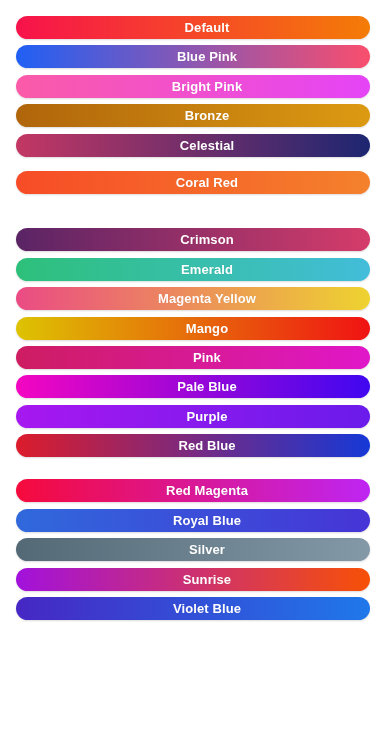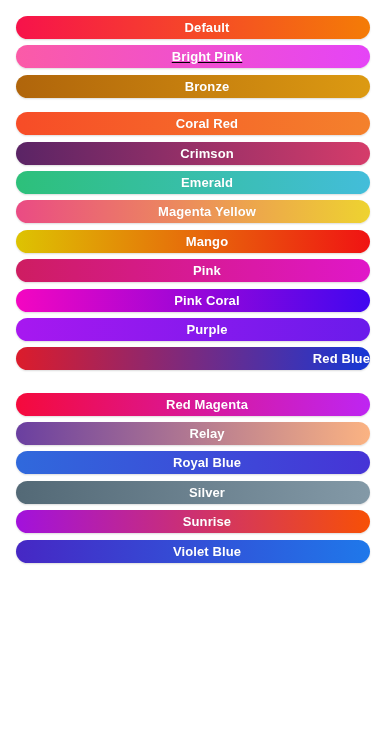--- a/index.html
+++ b/index.html
@@ -51,58 +51,61 @@
     padding-left: 28px;
   }
 </style>
 </head>
 <body style="background: rgb(255, 255, 255);">
 
 <div id="gradient-list">
     <div class="gradient-row" style="background: linear-gradient(to right, rgb(247, 18, 75) 0%, rgb(244, 124, 6) 100%);">
       <span class="gradient-label">Default</span>
     </div>
-    <div class="gradient-row" style="background: linear-gradient(to right, rgb(251, 91, 167) 0%, rgb(229, 68, 247) 100%); text-decoration: underline;">
+    <div class="gradient-row" style="background: linear-gradient(to right, rgb(32, 96, 245) 0%, rgb(249, 78, 109) 100%);">
+      <span class="gradient-label">Blue Pink</span>
+    </div>
+    <div class="gradient-row" style="background: linear-gradient(to right, rgb(251, 91, 167) 0%, rgb(229, 68, 247) 100%);">
       <span class="gradient-label">Bright Pink</span>
     </div>
     <div class="gradient-row" style="background: linear-gradient(to right, rgb(176, 101, 11) 0%, rgb(220, 154, 18) 100%);">
       <span class="gradient-label">Bronze</span>
     </div>
+    <div class="gradient-row" style="background: linear-gradient(to right, rgb(195, 55, 100) 0%, rgb(29, 38, 113) 100%);">
+      <span class="gradient-label">Celestial</span>
+    </div>
     <div class="gradient-row" style="background: linear-gradient(to right, rgb(247, 76, 39) 0%, rgb(244, 129, 44) 100%); margin-top: 8px;">
       <span class="gradient-label">Coral Red</span>
     </div>
-    <div class="gradient-row" style="background: linear-gradient(to right, rgb(90, 36, 101) 0%, rgb(213, 60, 106) 100%);">
+    <div class="gradient-row" style="background: linear-gradient(to right, rgb(90, 36, 101) 0%, rgb(213, 60, 106) 100%); margin-top: 28px;">
       <span class="gradient-label">Crimson</span>
     </div>
     <div class="gradient-row" style="background: linear-gradient(to right, rgb(45, 192, 122) 0%, rgb(67, 189, 218) 100%);">
       <span class="gradient-label">Emerald</span>
     </div>
     <div class="gradient-row" style="background: linear-gradient(to right, rgb(234, 75, 132) 0%, rgb(238, 211, 48) 100%);">
       <span class="gradient-label">Magenta Yellow</span>
     </div>
     <div class="gradient-row" style="background: linear-gradient(to right, rgb(221, 195, 2) 0%, rgb(240, 19, 19) 100%); align-items: center;">
       <span class="gradient-label">Mango</span>
     </div>
     <div class="gradient-row" style="background: linear-gradient(to right, rgb(206, 29, 97) 0%, rgb(224, 23, 201) 100%);">
       <span class="gradient-label">Pink</span>
     </div>
     <div class="gradient-row" style="background: linear-gradient(to right, rgb(244, 6, 193) 0%, rgb(64, 7, 240) 100%);">
-      <span class="gradient-label">Pink Coral</span>
+      <span class="gradient-label">Pale Blue</span>
     </div>
     <div class="gradient-row" style="background: linear-gradient(to right, rgb(167, 24, 240) 0%, rgb(106, 27, 235) 100%);">
       <span class="gradient-label">Purple</span>
     </div>
-    <div class="gradient-row" style="background: linear-gradient(to right, rgb(220, 28, 43) 0%, rgb(22, 56, 214) 100%); justify-content: flex-end;">
+    <div class="gradient-row" style="background: linear-gradient(to right, rgb(220, 28, 43) 0%, rgb(22, 56, 214) 100%);">
       <span class="gradient-label">Red Blue</span>
     </div>
     <div class="gradient-row" style="background: linear-gradient(to right, rgb(245, 10, 60) 0%, rgb(190, 37, 242) 100%); margin-top: 16px;">
       <span class="gradient-label">Red Magenta</span>
-    </div>
-    <div class="gradient-row" style="background: linear-gradient(to right, rgb(106, 63, 160) 0%, rgb(251, 179, 130) 100%);">
-      <span class="gradient-label">Relay</span>
     </div>
     <div class="gradient-row" style="background: linear-gradient(to right, rgb(48, 105, 220) 0%, rgb(70, 52, 214) 100%);">
       <span class="gradient-label">Royal Blue</span>
     </div>
     <div class="gradient-row" style="background: linear-gradient(to right, rgb(83, 105, 118) 0%, rgb(131, 153, 167) 100%);">
       <span class="gradient-label">Silver</span>
     </div>
     <div class="gradient-row" style="background: linear-gradient(to right, rgb(162, 17, 220) 0%, rgb(247, 80, 6) 100%);">
       <span class="gradient-label">Sunrise</span>
     </div>

